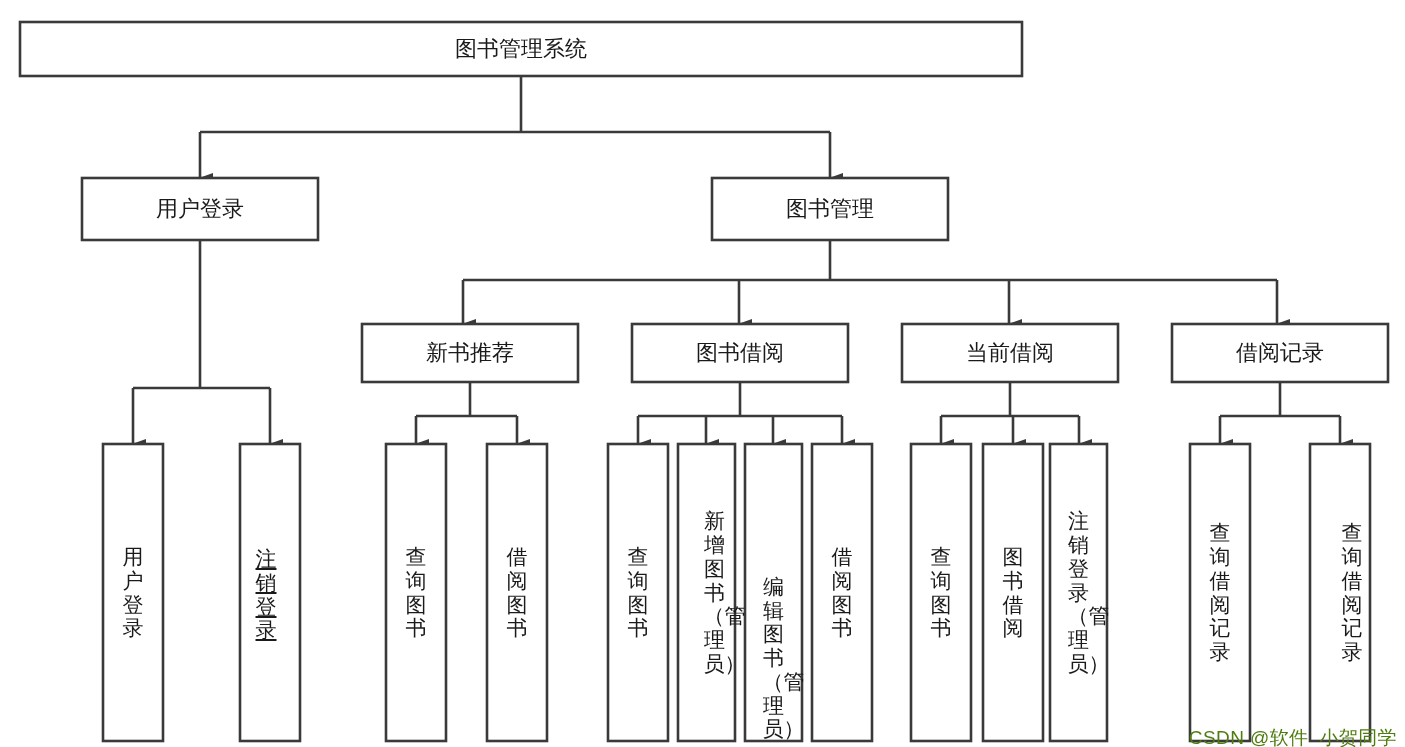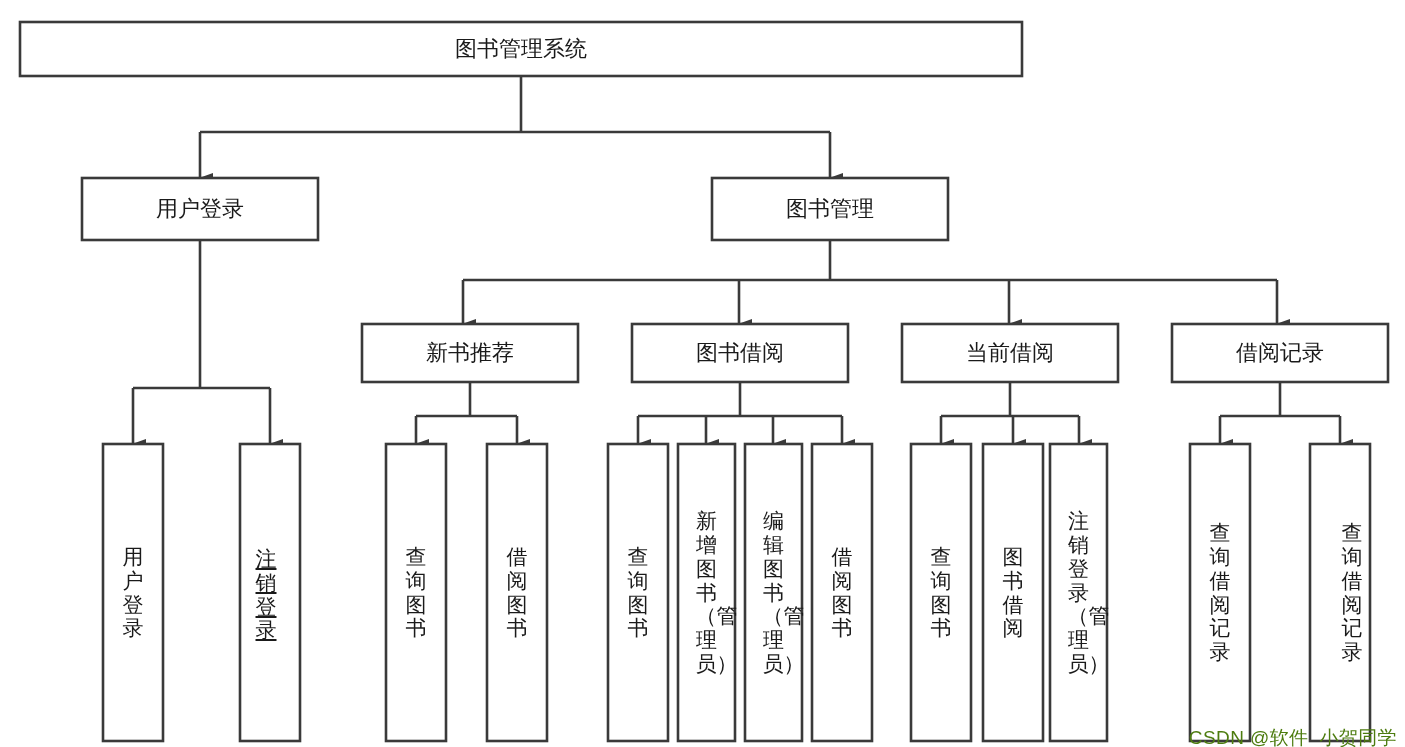--- a/index.html
+++ b/index.html
@@ -207,24 +207,24 @@
       </div>
       <div class="leaf-label" style="left: 386px; top: 436px; width: 60px; height: 297px;">
         <span>查询图书</span>
       </div>
       <div class="leaf-label" style="left: 487px; top: 436px; width: 60px; height: 297px;">
         <span>借阅图书</span>
       </div>
       <div class="leaf-label" style="left: 608px; top: 436px; width: 60px; height: 297px;">
         <span>查询图书</span>
       </div>
-      <div class="leaf-label" style="left: 678px; top: 436px; width: 57px; height: 297px;">
+      <div class="leaf-label" style="left: 678px; top: 436px; width: 57px; height: 297px; padding-left: 8px;">
         <span>新增图书（管理员）</span>
       </div>
-      <div class="leaf-label" style="left: 745px; top: 436px; width: 57px; height: 297px;">
+      <div class="leaf-label" style="left: 745px; top: 436px; width: 57px; height: 297px; align-items: flex-end;">
         <span>编辑图书（管理员）</span>
       </div>
       <div class="leaf-label" style="left: 812px; top: 436px; width: 60px; height: 297px;">
         <span>借阅图书</span>
       </div>
       <div class="leaf-label" style="left: 911px; top: 436px; width: 60px; height: 297px;">
         <span>查询图书</span>
       </div>
       <div class="leaf-label" style="left: 983px; top: 436px; width: 60px; height: 297px;">
         <span>图书借阅</span>

